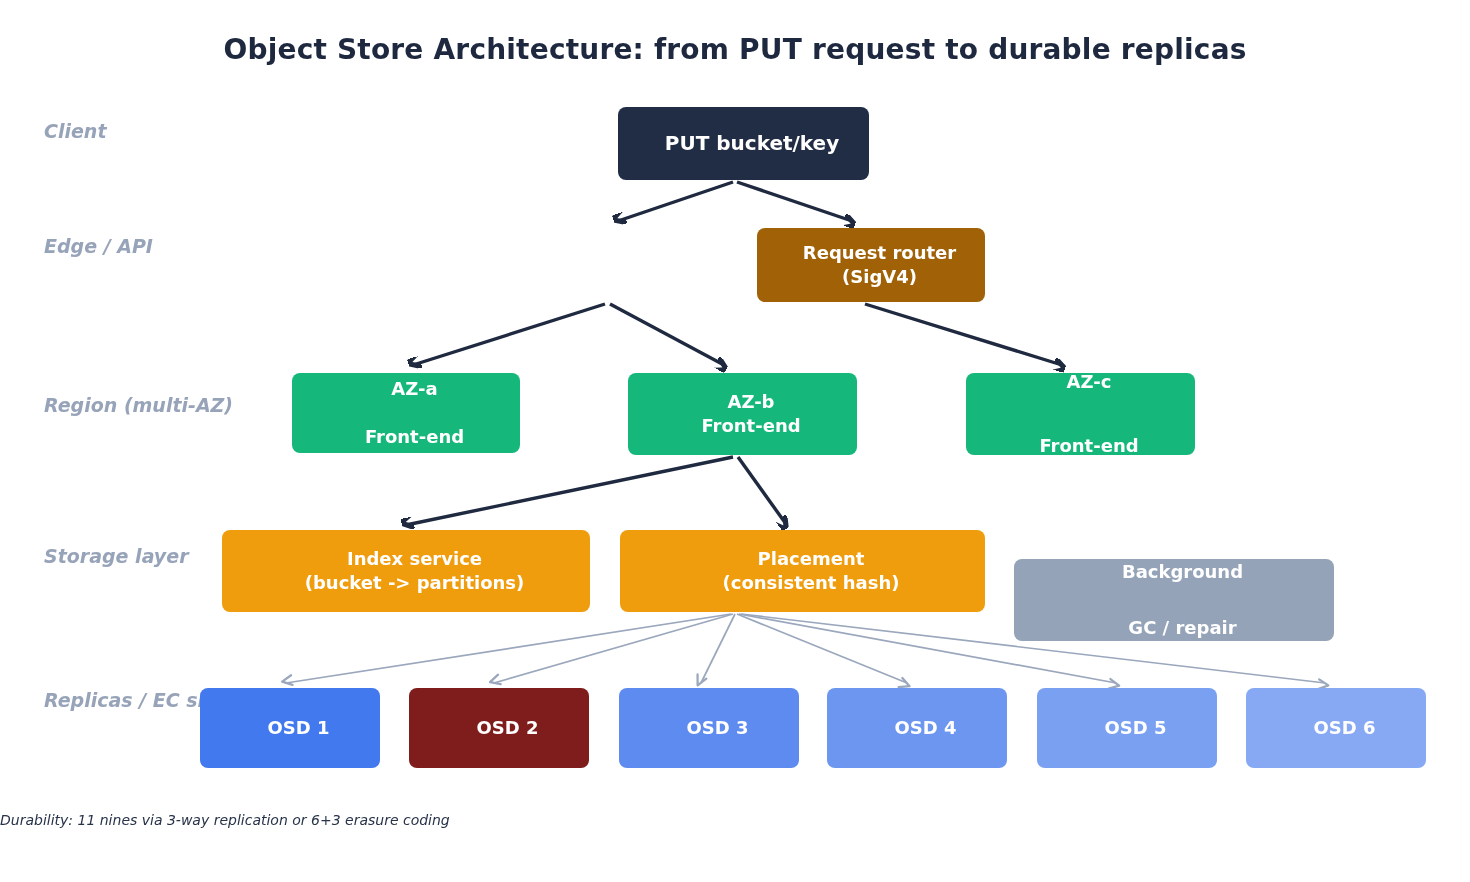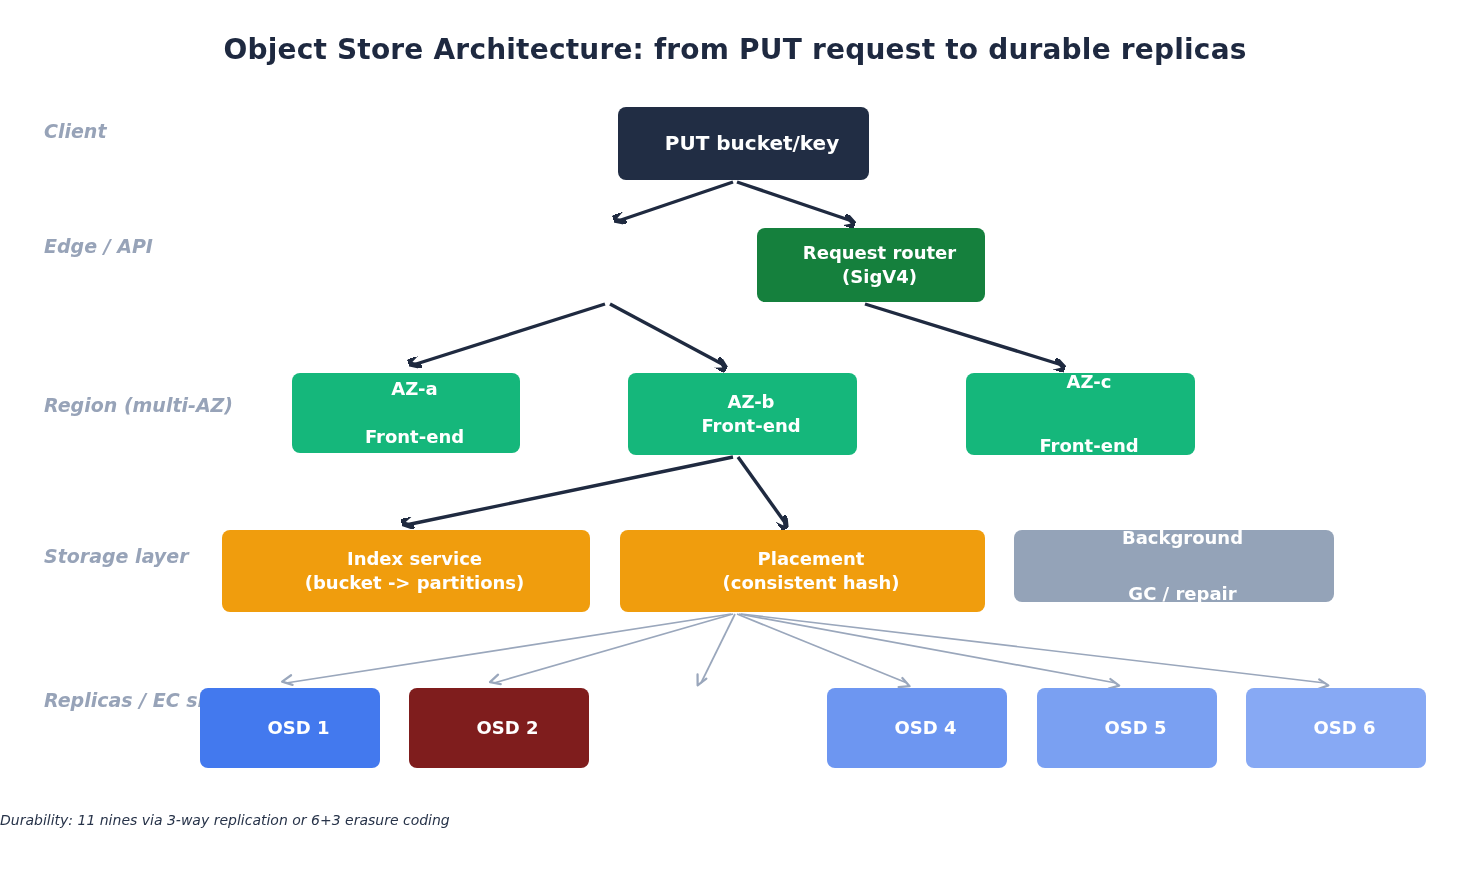--- a/index.html
+++ b/index.html
@@ -38,21 +38,21 @@
     flex-direction: column;
     align-items: center;
     justify-content: center;
     text-align: center;
     line-height: 1.35;
     font-size: 18px;
     padding-left: 17px;
   }
   .node.put       { background: #212d44; font-size: 20px; }
   .node.blue      { background: #2d68e6; }
-  .node.purple    { background: #15803d; text-align: right; }
+  .node.purple    { background: #a16207; text-align: right; }
   .node.green     { background: #15b77b; }
   .node.orange    { background: #f09d0d; }
   .node.slate     { background: #94a3b8; }
   .node.osd       { font-size: 18px; align-items: center; }
   #arrow-layer {
     position: absolute;
     left: 0; top: 0;
     width: 1470px; height: 882px;
     pointer-events: none;
   }
@@ -132,30 +132,33 @@
   </div>
 
   <div class="node orange" style="left:222px; top:530px; width:351px; height:82px;">
     <div>Index service</div>
     <div>(bucket -&gt; partitions)</div>
   </div>
   <div class="node orange" style="left:620px; top:530px; width:348px; height:82px;">
     <div>Placement</div>
     <div>(consistent hash)</div>
   </div>
-  <div class="node slate" style="left:1014px; top:530px; width:303px; height:72px;gap:32px;">
+  <div class="node slate" style="left:1014px; top:559px; width:303px; height:82px;gap:32px;">
     <div>Background</div>
     <div>GC / repair</div>
   </div>
 
   <div class="node osd" style="left: 200px; top: 688px; width: 163px; height: 80px; background: rgb(67, 121, 238);">
     <div>OSD 1</div>
   </div>
   <div class="node osd" style="left: 409px; top: 688px; width: 163px; height: 80px; background: #7f1d1d;">
     <div>OSD 2</div>
+  </div>
+  <div class="node osd" style="left: 619px; top: 688px; width: 163px; height: 80px; background: rgb(94, 139, 240);">
+    <div>OSD 3</div>
   </div>
   <div class="node osd" style="left: 827px; top: 688px; width: 163px; height: 80px; background: rgb(109, 150, 241);">
     <div>OSD 4</div>
   </div>
   <div class="node osd" style="left: 1037px; top: 688px; width: 163px; height: 80px; background: rgb(122, 160, 242);">
     <div>OSD 5</div>
   </div>
   <div class="node osd" style="left: 1246px; top: 688px; width: 163px; height: 80px; background: rgb(135, 169, 244);">
     <div>OSD 6</div>
   </div>

